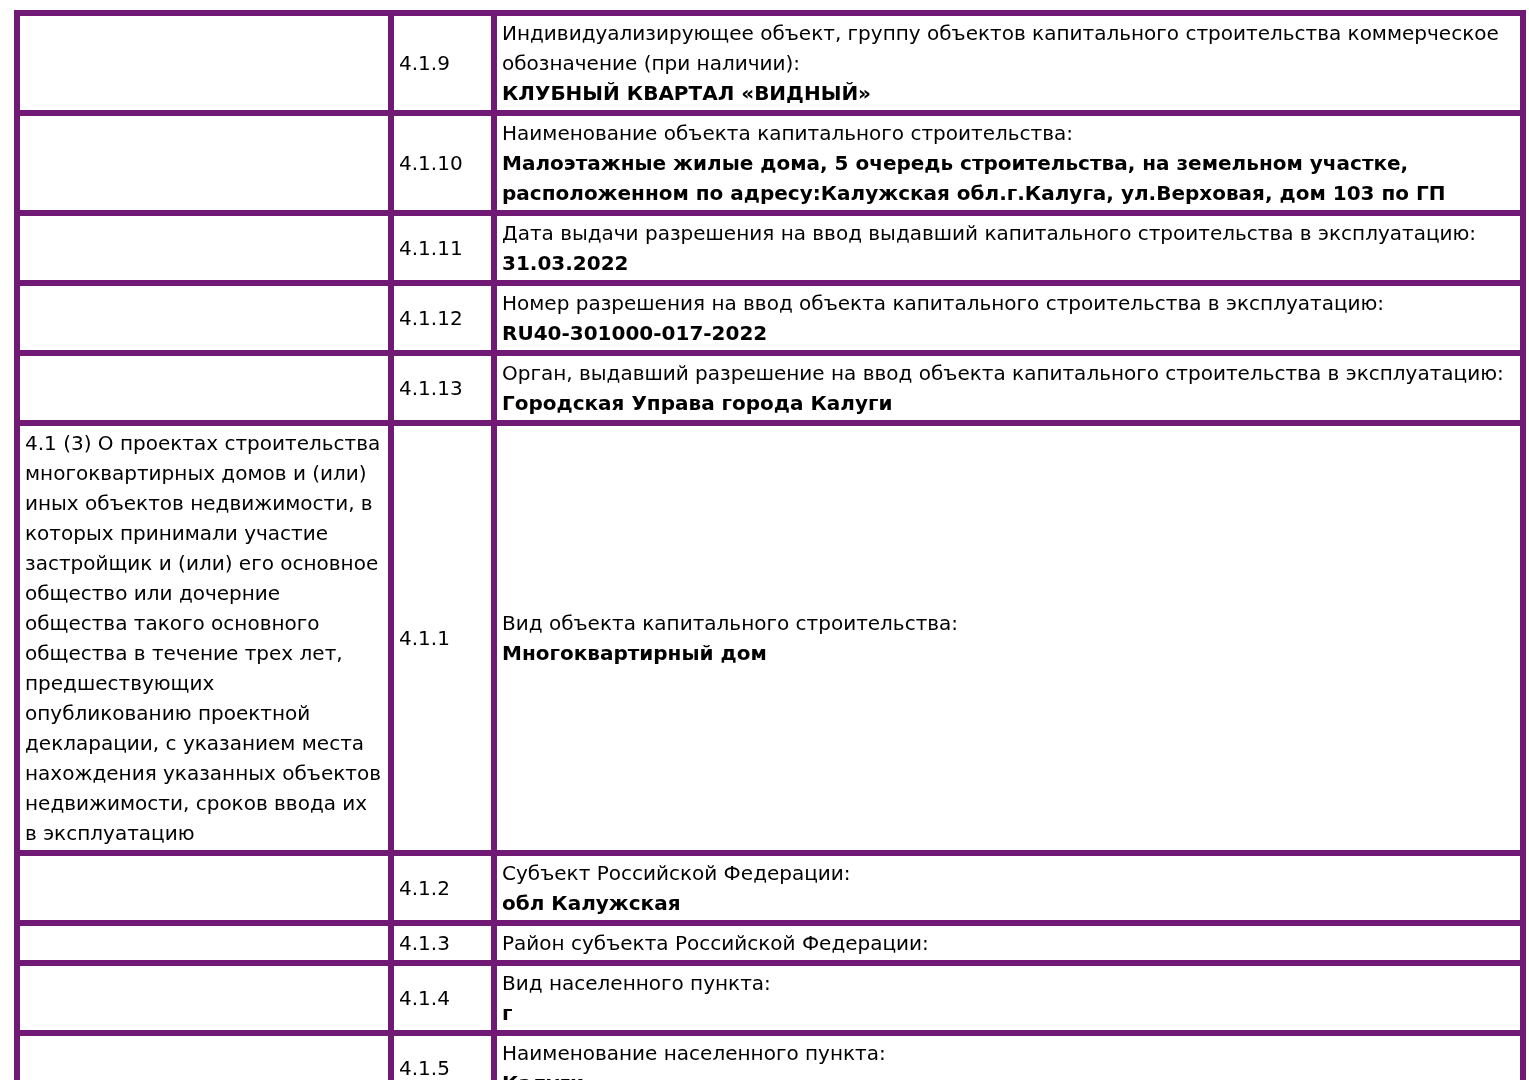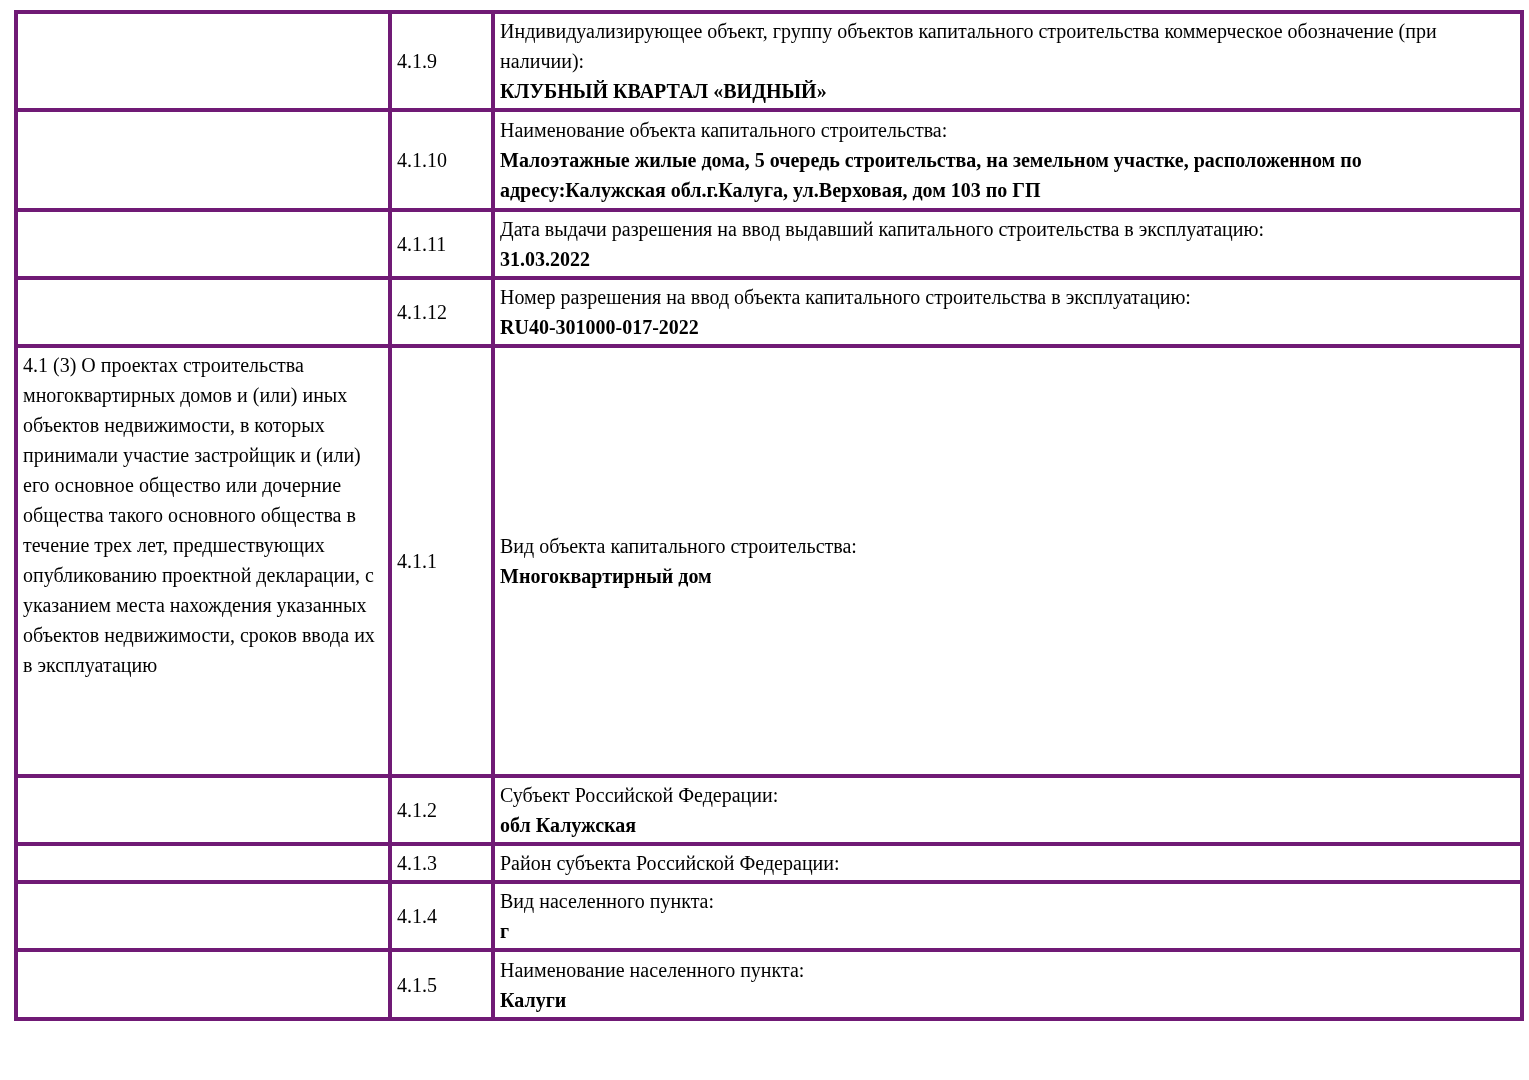--- a/index.html
+++ b/index.html
@@ -14,28 +14,27 @@
     height: 1080px;
     overflow: hidden;
   }
   .doc-table {
     border-collapse: collapse;
     table-layout: fixed;
     margin: 10px 0 0 14px;
     width: 1506px;
   }
   .doc-table td {
-    border: 4px solid #701a75;
+    border: 6px solid #701a75;
     padding: 2px 5px;
     font-size: 20px;
     line-height: 1.5;
     vertical-align: middle;
     overflow: hidden;
     word-wrap: break-word;
-    font-family: Liberation Serif, serif;
   }
   td.col-left {
     vertical-align: top;
     padding-top: 2px;
   }
   td.col-code {
     vertical-align: middle;
   }
   td.col-content {
     vertical-align: middle;
@@ -94,20 +93,28 @@
 
     <tr class="r3">
       <td class="col-left"></td>
       <td class="col-code">4.1.12</td>
       <td class="col-content">
         <div class="field-label">Номер разрешения на ввод объекта капитального строительства в эксплуатацию:</div>
         <div class="field-value">RU40-301000-017-2022</div>
       </td>
     </tr>
 
+    <tr class="r4">
+      <td class="col-left"></td>
+      <td class="col-code">4.1.13</td>
+      <td class="col-content">
+        <div class="field-label">Орган, выдавший разрешение на ввод объекта капитального строительства в эксплуатацию:</div>
+        <div class="field-value">Городская Управа города Калуги</div>
+      </td>
+    </tr>
 
     <tr class="r5">
       <td class="col-left">4.1 (3) О проектах строительства многоквартирных домов и (или) иных объектов недвижимости, в которых принимали участие застройщик и (или) его основное общество или дочерние общества такого основного общества в течение трех лет, предшествующих опубликованию проектной декларации, с указанием места нахождения указанных объектов недвижимости, сроков ввода их в эксплуатацию</td>
       <td class="col-code">4.1.1</td>
       <td class="col-content">
         <div class="field-label">Вид объекта капитального строительства:</div>
         <div class="field-value">Многоквартирный дом</div>
       </td>
     </tr>
 

